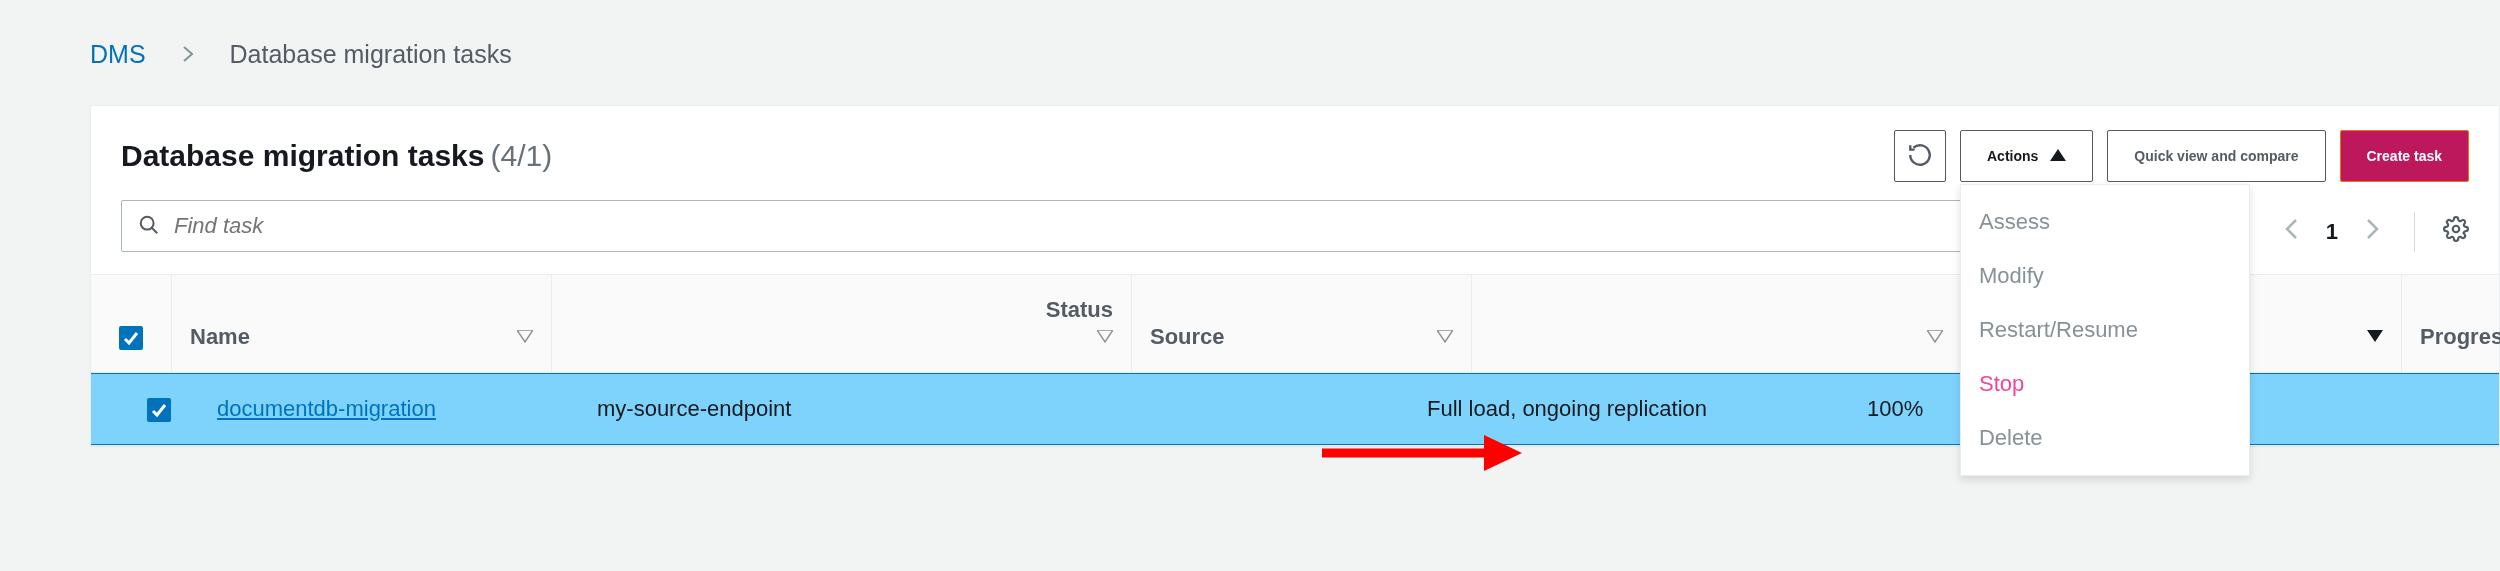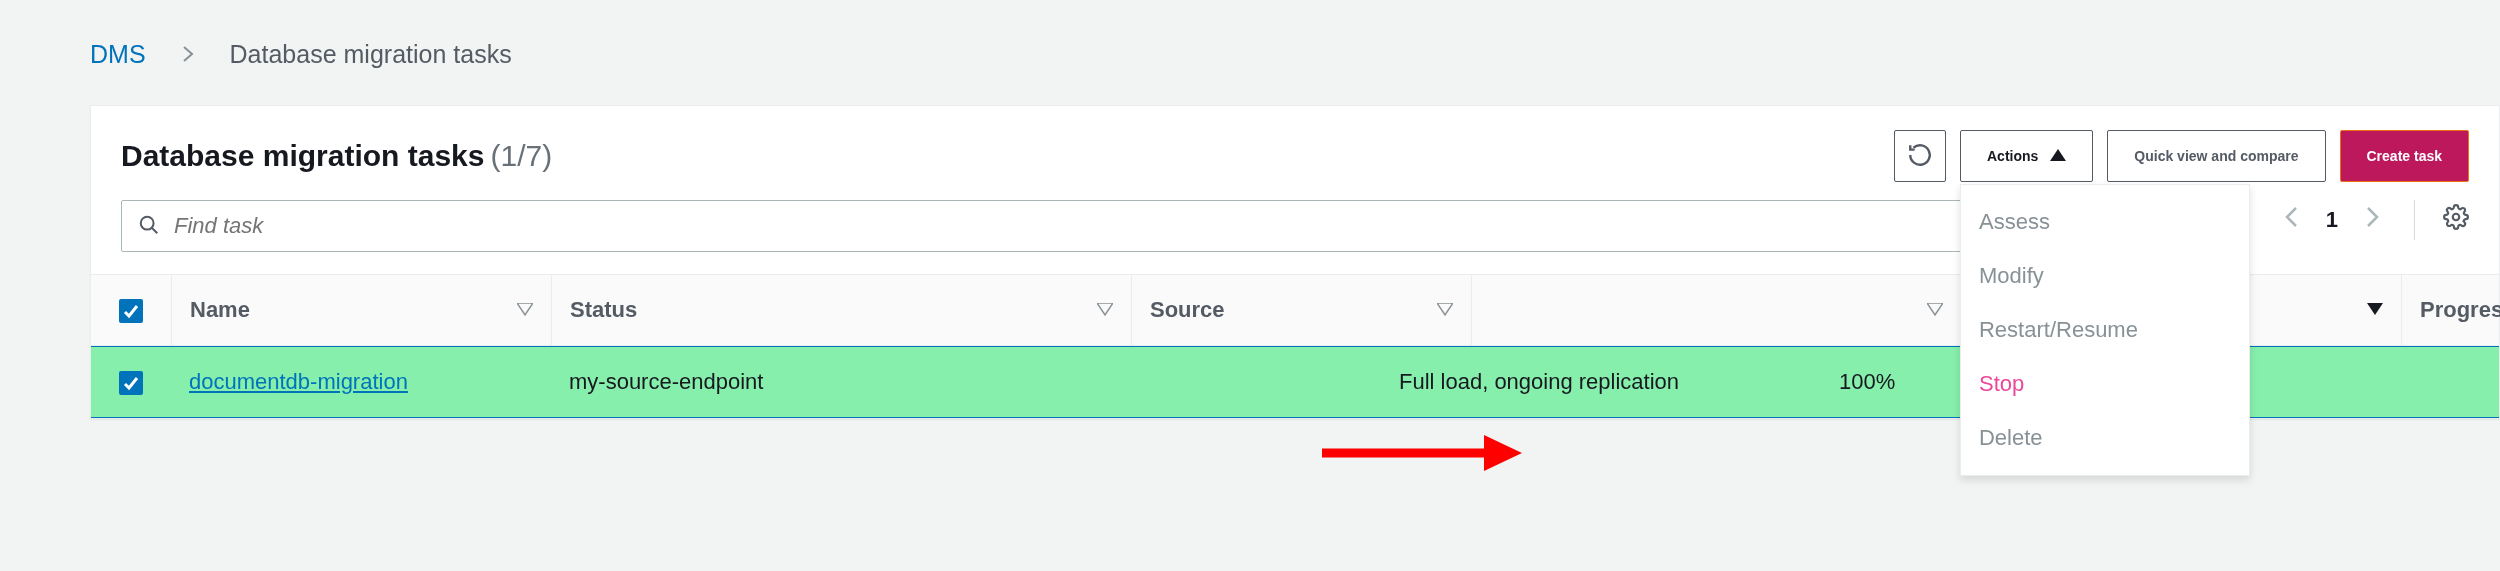--- a/index.html
+++ b/index.html
@@ -95,21 +95,21 @@
     padding: 14px 18px;
     font-size: 22px;
     color: #879196;
     cursor: pointer;
   }
   .dropdown-item.enabled { color: #ec4899; }
 
   
   .search-row {
     display: flex;
-    align-items: flex-start;
+    align-items: flex-end;
     padding: 0 30px 22px 30px;
     gap: 20px;
   }
   .search-box {
     flex: 1;
     max-width: 1860px;
     height: 52px;
     border: 1.5px solid #aab7b8;
     border-radius: 2px;
     display: flex;
@@ -162,28 +162,29 @@
   }
   .th:first-child { border-left: none; }
   .th .sort {
     margin-left: auto;
     color: #879196;
   }
   .trow {
     display: flex;
     border-bottom: 1.5px solid #0073bb;
     border-top: 1.5px solid #0073bb;
-    background: #86efac;
+    background: #7dd3fc;
+    padding-left: 28px;
   }
   .td { font-size: 22px; }
 
   
   .col-check { width: 80px; justify-content: center; flex-shrink: 0; }
   .col-name  { width: 380px; flex-shrink: 0; }
-  .col-status{ width: 580px; flex-shrink: 0; }
+  .col-status{ width: 580px; flex-shrink: 0; flex-direction: column; }
   .col-source{ width: 340px; flex-shrink: 0; }
   .col-target{ width: 490px; flex-shrink: 0; }
   .col-type  { width: 440px; flex-shrink: 0; }
   .col-prog  { width: 150px; flex-shrink: 0; }
 
   .link { color: #0073bb; }
 
   .status-ok {
     color: #1d8102;
     display: inline-flex;
@@ -223,21 +224,21 @@
       <svg width="12" height="18" viewBox="0 0 12 18">
           <polyline points="2,2 10,9 2,16" fill="none" stroke="currentColor" stroke-width="2"></polyline>
         </svg>
     </span>
     <span class="current">Database migration tasks</span>
   </div>
 
   <div class="panel">
     <div class="panel-header">
       <span class="panel-title">Database migration tasks</span>
-      <span class="panel-count">(1/7)</span>
+      <span class="panel-count">(4/1)</span>
 
       <div class="panel-actions">
         <button class="btn btn-icon">
           <span>
             <svg width="26" height="26" viewBox="0 0 24 24" fill="none" stroke="#545b64" stroke-width="2.2">
               <path d="M3 12a9 9 0 1 0 3-6.7"></path>
               <polyline points="3 3 3 7 7 7"></polyline>
             </svg>
           </span>
         </button>

